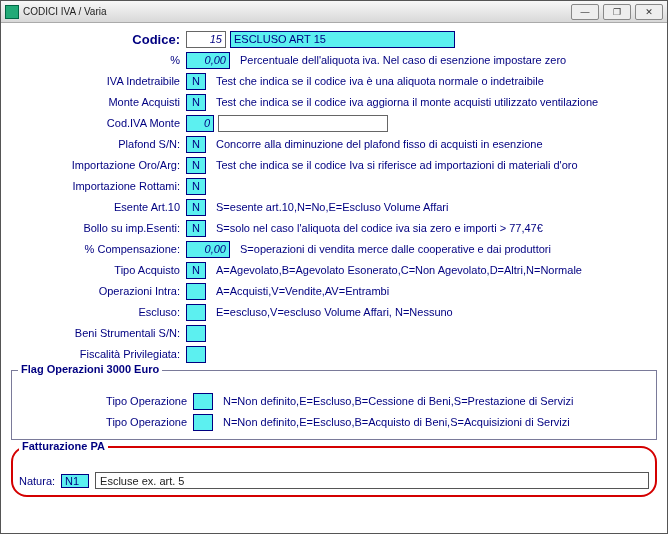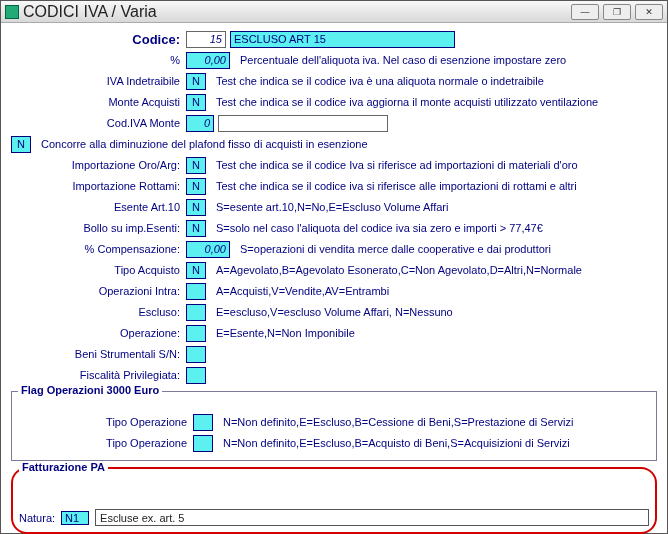--- a/index.html
+++ b/index.html
@@ -22,21 +22,21 @@
     background: linear-gradient(#f8f8f8, #d8d8d8);
     border-bottom: 1px solid #aaa;
     display: flex;
     align-items: center;
     padding: 0 4px;
   }
   .title-icon {
     width: 14px; height: 14px;
     background: #2a7; border: 1px solid #064; margin-right: 4px;
   }
-  .title-text { flex: 1; color: #222; font-size: 16px; }
+  .title-text { flex: 1; color: #222; font-size: 10px; }
   .win-controls { display: flex; gap: 4px; }
   .win-btn {
     width: 28px; height: 16px;
     border: 1px solid #888; background: #eee;
     display: flex; align-items: center; justify-content: center;
     font-size: 9px; color: #333; border-radius: 2px;
   }
   .content {
     padding: 6px 10px 8px 10px;
   }
@@ -146,32 +146,32 @@
           <div class="field w20 center">N</div>
           <div class="hint">Test che indica se il codice iva aggiorna il monte acquisti utilizzato ventilazione</div>
         </div>
         <div class="row">
           <div class="label">Cod.IVA Monte</div>
           <div class="field w28 right">0</div>
           <div style="width: 4px;"></div>
           <div class="field white" style="width: 170px;"></div>
         </div>
         <div class="row">
+          <div class="label">Plafond S/N:</div>
           <div class="field w20 center">N</div>
           <div class="hint">Concorre alla diminuzione del plafond fisso di acquisti in esenzione</div>
         </div>
         <div class="row">
           <div class="label">Importazione Oro/Arg:</div>
           <div class="field w20 center">N</div>
           <div class="hint">Test che indica se il codice Iva si riferisce ad importazioni di materiali d'oro</div>
         </div>
         <div class="row">
           <div class="label">Importazione Rottami:</div>
           <div class="field w20 center">N</div>
-          <div class="hint">Test che indica se il codice iva si riferisce alle importazioni di rottami e altri</div>
         </div>
         <div class="row">
           <div class="label">Esente Art.10</div>
           <div class="field w20 center">N</div>
           <div class="hint">S=esente art.10,N=No,E=Escluso Volume Affari</div>
         </div>
         <div class="row">
           <div class="label">Bollo su imp.Esenti:</div>
           <div class="field w20 center">N</div>
           <div class="hint">S=solo nel caso l'aliquota del codice iva sia zero e importi &gt; 77,47€</div>
@@ -188,25 +188,20 @@
         </div>
         <div class="row">
           <div class="label">Operazioni Intra:</div>
           <div class="field w20 center"></div>
           <div class="hint">A=Acquisti,V=Vendite,AV=Entrambi</div>
         </div>
         <div class="row">
           <div class="label">Escluso:</div>
           <div class="field w20 center"></div>
           <div class="hint">E=escluso,V=escluso Volume Affari, N=Nessuno</div>
-        </div>
-        <div class="row">
-          <div class="label">Operazione:</div>
-          <div class="field w20 center"></div>
-          <div class="hint">E=Esente,N=Non Imponibile</div>
         </div>
         <div class="row">
           <div class="label">Beni Strumentali S/N:</div>
           <div class="field w20 center"></div>
         </div>
         <div class="row">
           <div class="label">Fiscalità Privilegiata:</div>
           <div class="field w20 center"></div>
         </div>
       </div>
@@ -222,21 +217,21 @@
           <div class="row">
             <div class="label">Tipo Operazione</div>
             <div class="field w20 center"></div>
             <div class="hint">N=Non definito,E=Escluso,B=Acquisto di Beni,S=Acquisizioni di Servizi</div>
           </div>
         </div>
     </div>
 
     <div class="groupbox highlight">
       <div class="group-legend">Fatturazione PA</div>
-      <div class="hl-row" style="margin-top:20px">
+      <div class="hl-row" style="margin-top:4px">
         <span>Natura:</span>
         <div class="natura-code">
             <span>N1</span>
           </div>
         <div class="natura-desc">
             <span>Escluse ex. art. 5</span>
           </div>
       </div>
     </div>
 

